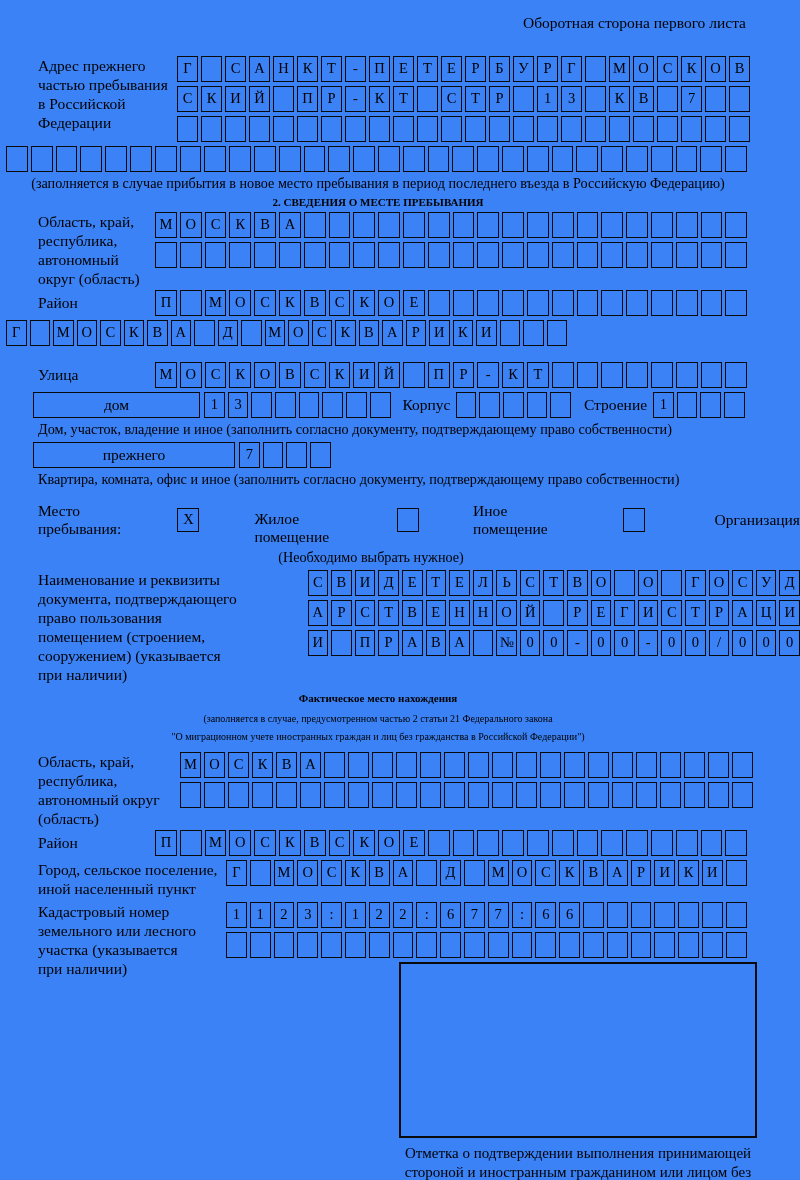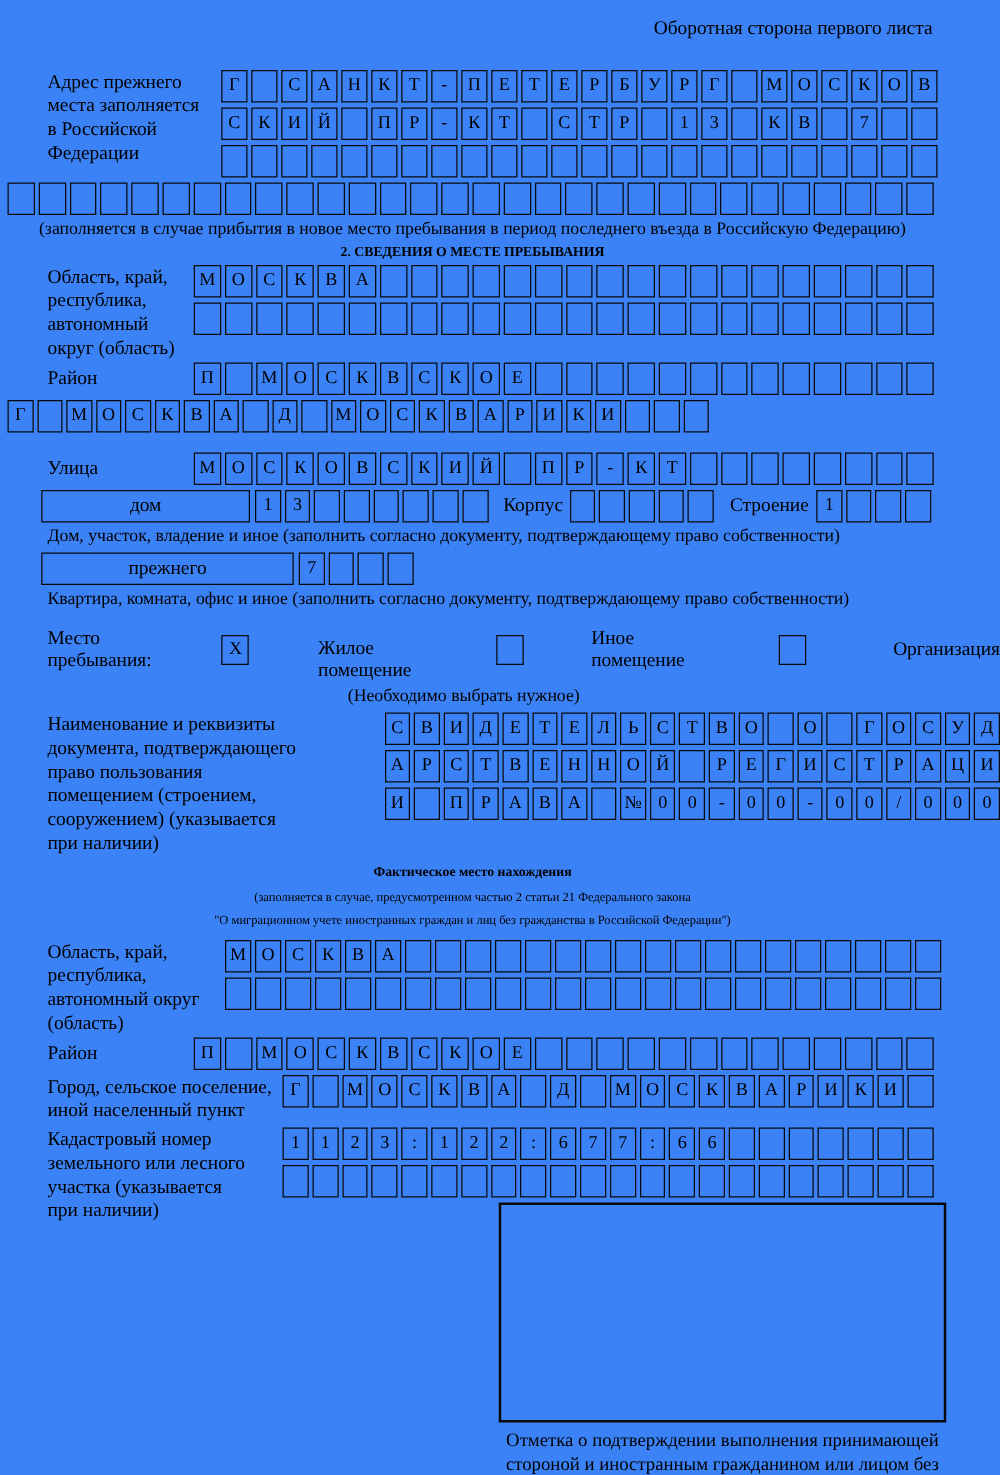--- a/index.html
+++ b/index.html
@@ -61,21 +61,21 @@
 </head>
 <body>
 
 <div class="page">
 
   <div class="header-note">Оборотная сторона первого листа</div>
 
   <div class="block" style="margin-top:24px;">
     <div class="label" style="width:171px;">
       <div>Адрес прежнего</div>
-      <div>места заполняется</div>
+      <div>частью пребывания</div>
       <div>в Российской</div>
       <div>Федерации</div>
     </div>
     <div class="rows">
       <div class="cellrow c24b">
           <span class="cell">Г</span>
           <span class="cell"></span>
           <span class="cell">С</span>
           <span class="cell">А</span>
           <span class="cell">Н</span>

